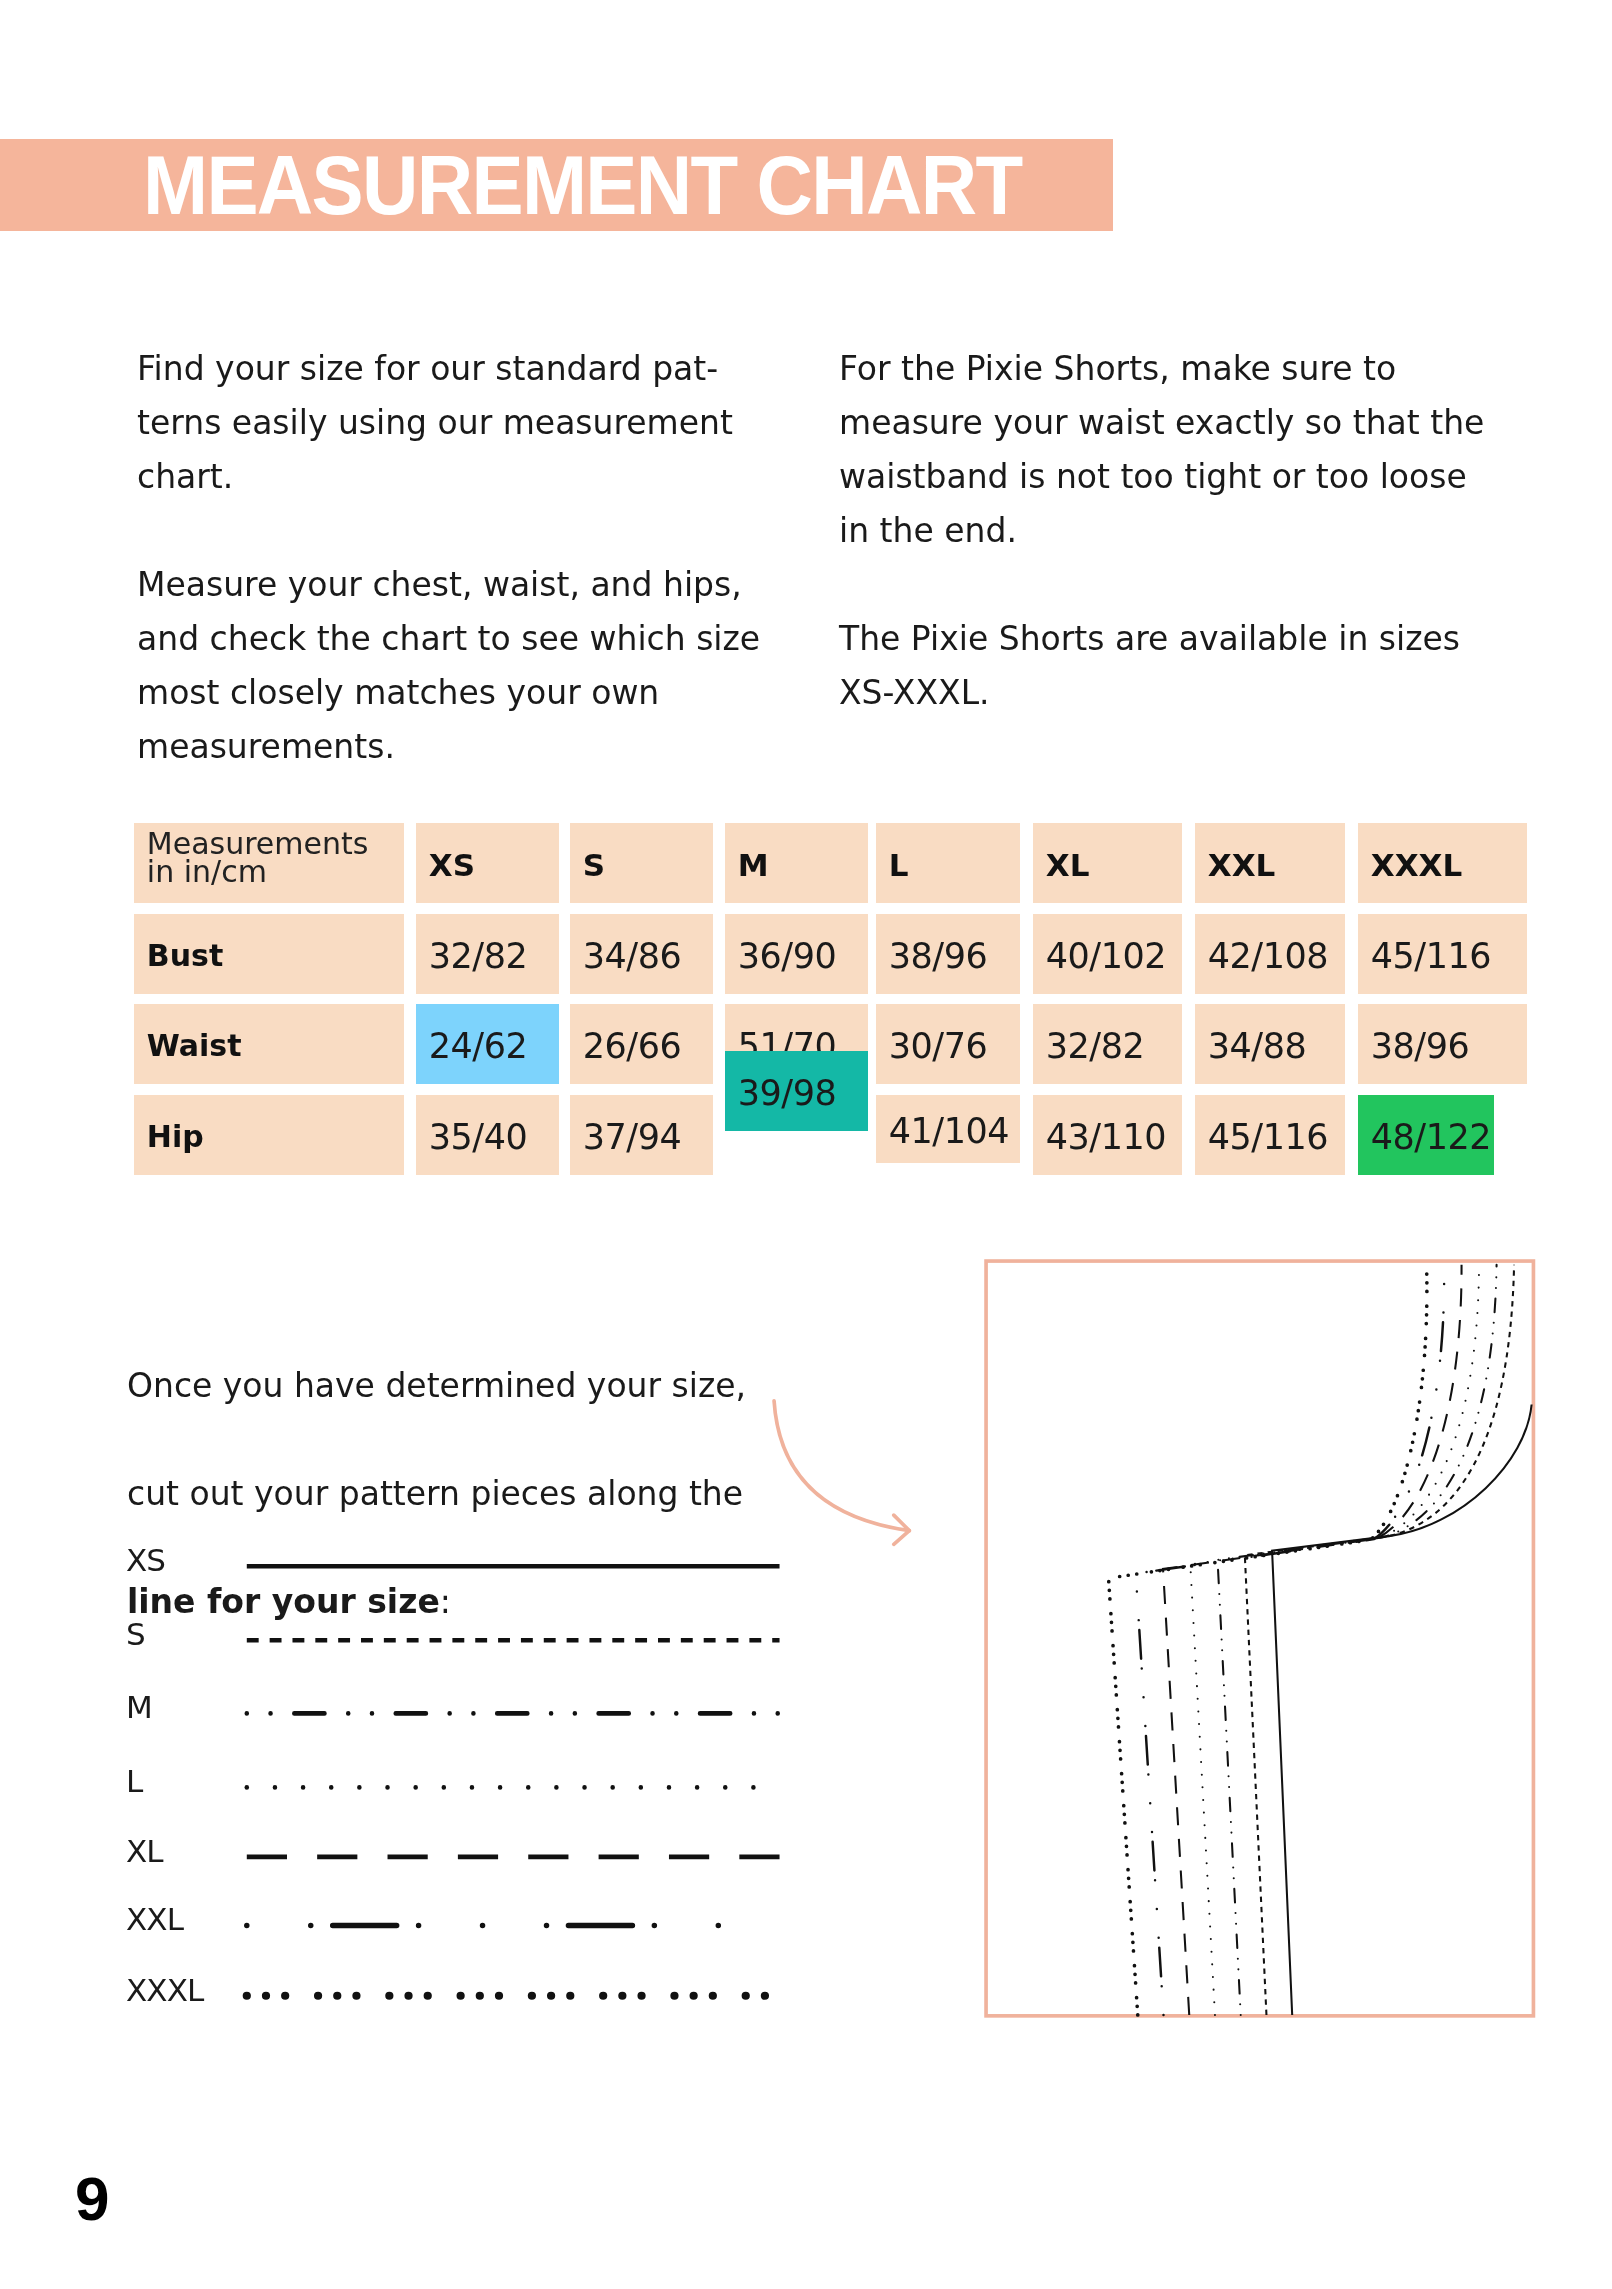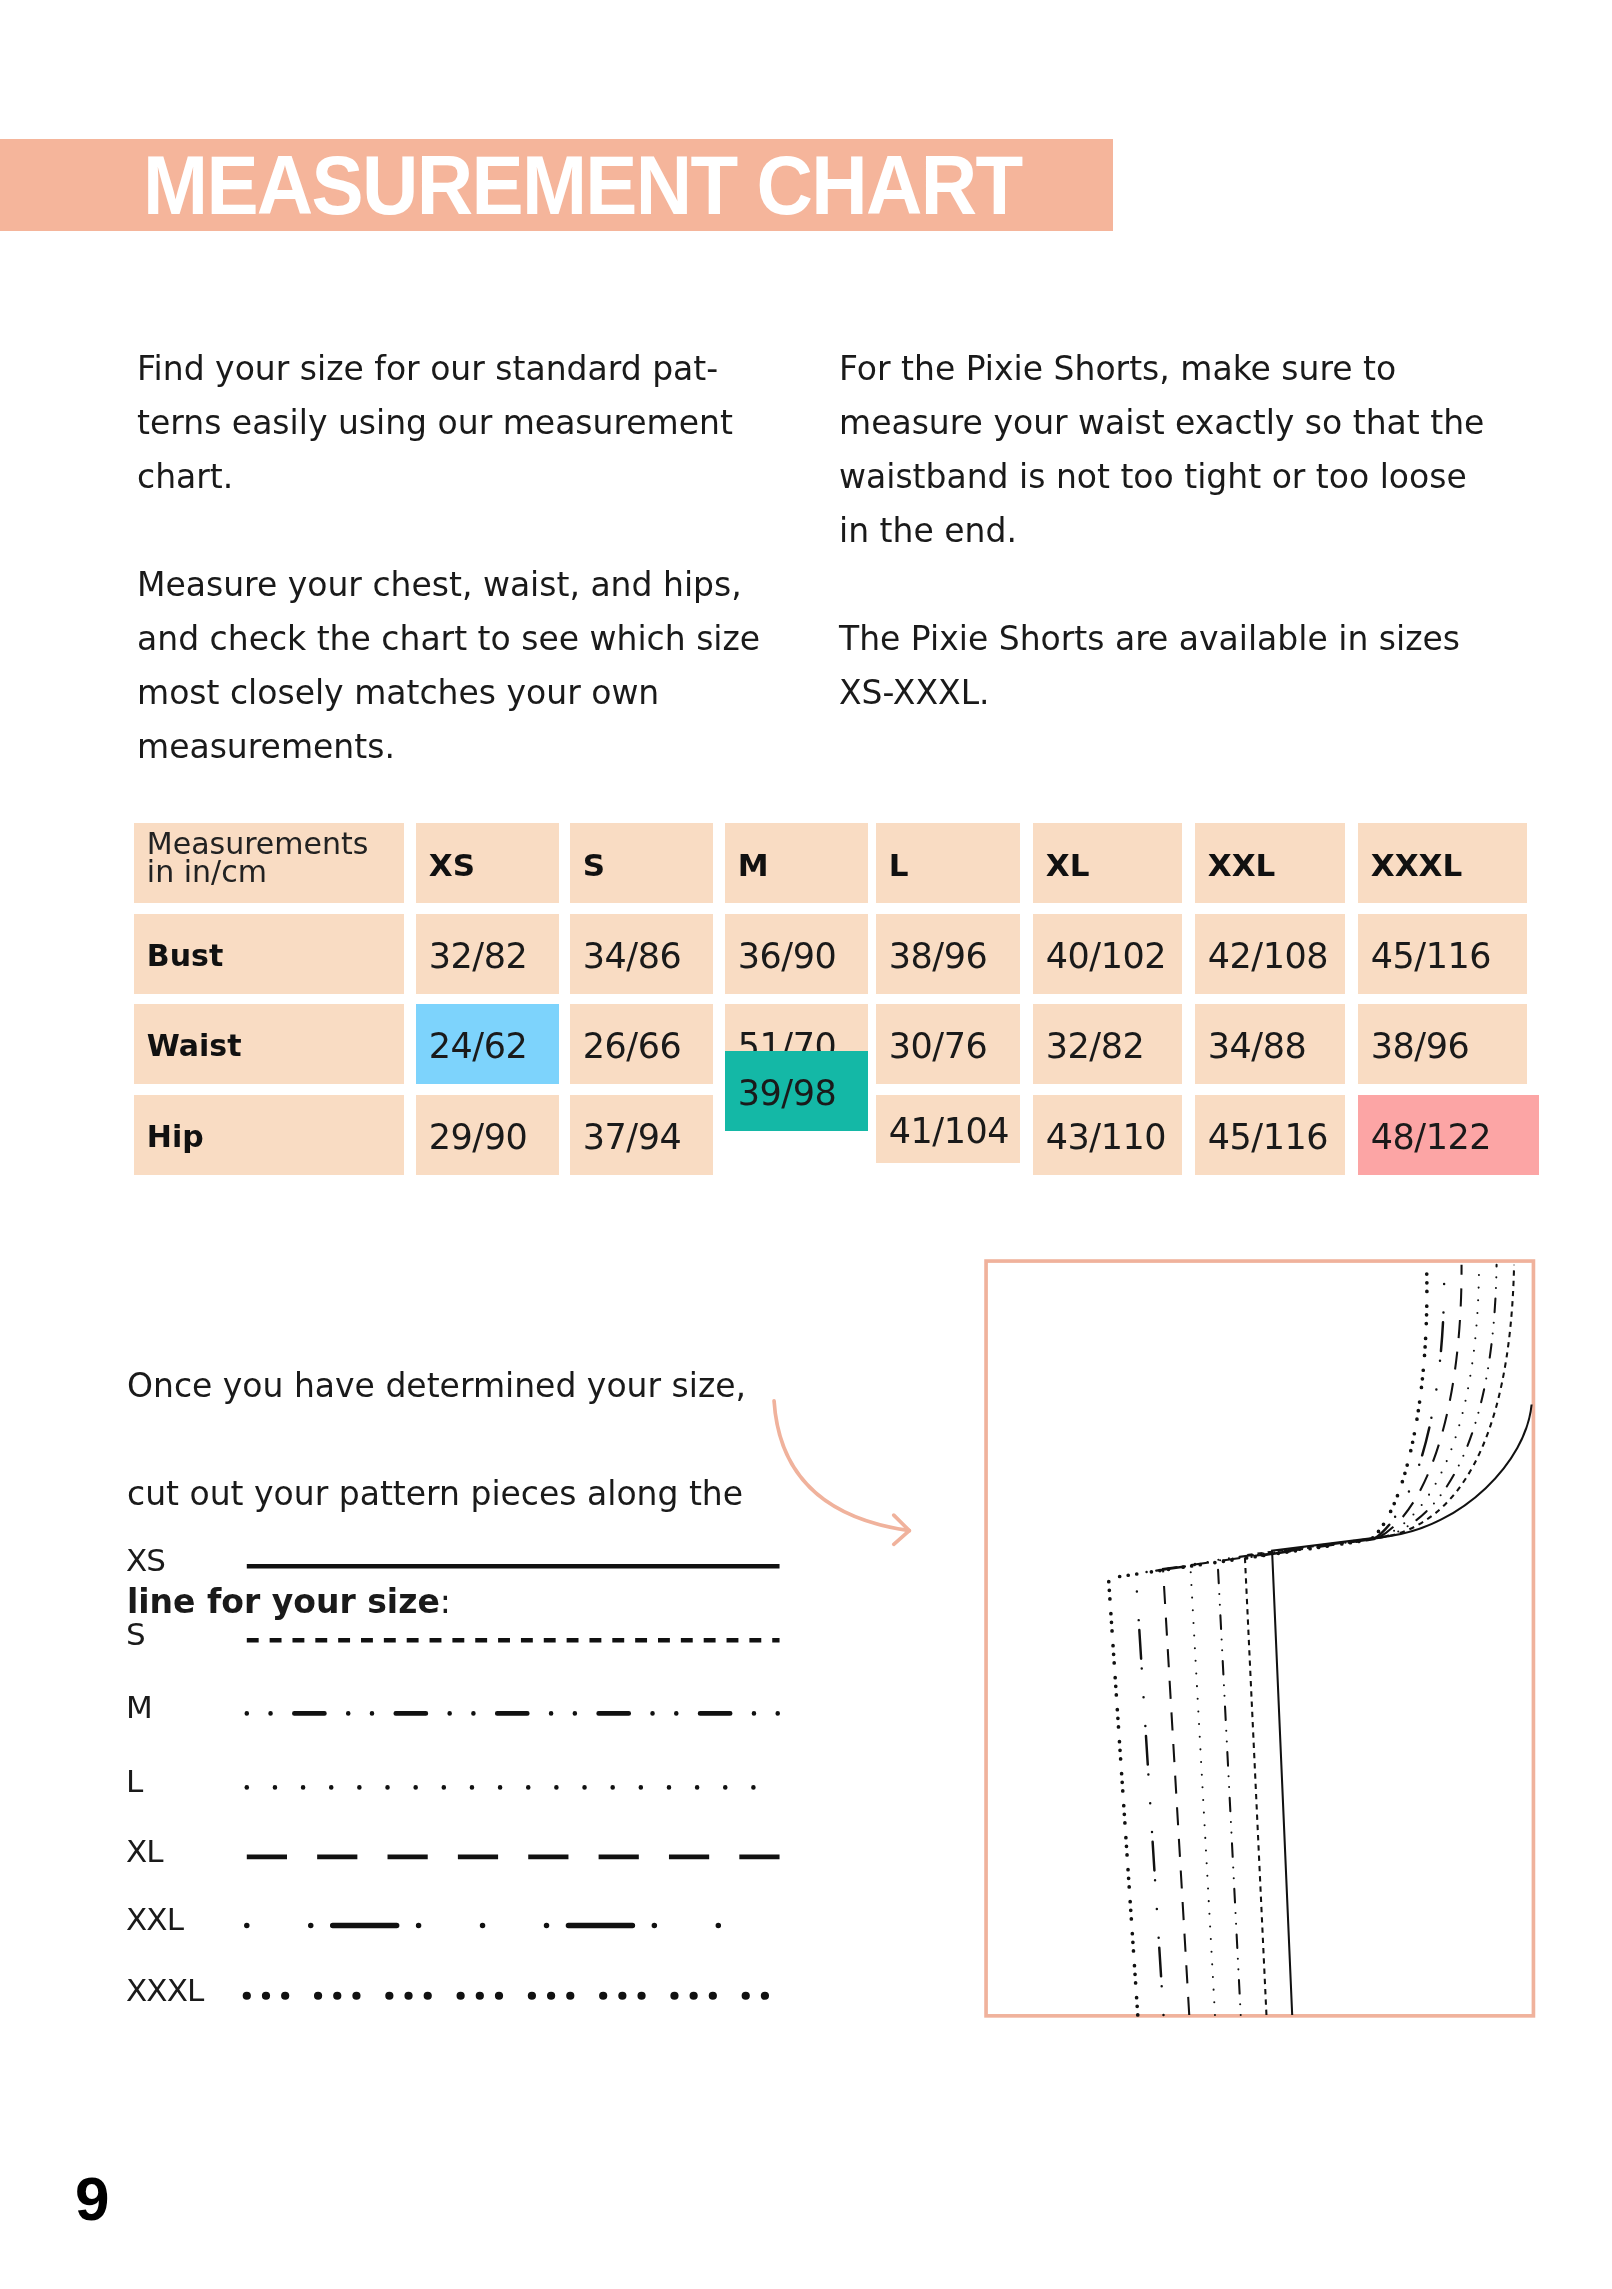--- a/index.html
+++ b/index.html
@@ -124,38 +124,38 @@
     <div class="cell" style="left: 1195px; top: 1004px; width: 150px; height: 80px; background: rgb(249, 220, 195);">
       <span class="val">34/88</span>
     </div>
     <div class="cell" style="left: 1358px; top: 1004px; width: 169px; height: 80px; background: rgb(249, 220, 195);">
       <span class="val">38/96</span>
     </div>
     <div class="cell" style="left: 134px; top: 1095px; width: 270px; height: 80px; background: rgb(249, 220, 195);">
       <span class="row-label">Hip</span>
     </div>
     <div class="cell" style="left: 416px; top: 1095px; width: 143px; height: 80px; background: rgb(249, 220, 195);">
-      <span class="val">29/90</span>
+      <span class="val">35/40</span>
     </div>
     <div class="cell" style="left: 570px; top: 1095px; width: 143px; height: 80px; background: rgb(249, 220, 195);">
       <span class="val">37/94</span>
     </div>
     <div class="cell" style="left: 725px; top: 1051px; width: 143px; height: 80px; background: #14b8a6;">
       <span class="val">39/98</span>
     </div>
     <div class="cell" style="left: 876px; top: 1095px; width: 144px; height: 68px; background: rgb(249, 220, 195);">
       <span class="val">41/104</span>
     </div>
     <div class="cell" style="left: 1033px; top: 1095px; width: 149px; height: 80px; background: rgb(249, 220, 195);">
       <span class="val">43/110</span>
     </div>
     <div class="cell" style="left: 1195px; top: 1095px; width: 150px; height: 80px; background: rgb(249, 220, 195);">
       <span class="val">45/116</span>
     </div>
-    <div class="cell" style="left: 1358px; top: 1095px; width: 181px; height: 80px; background: #fca5a5;">
+    <div class="cell" style="left: 1358px; top: 1095px; width: 136px; height: 80px; background: #22c55e;">
       <span class="val">48/122</span>
     </div>
   </div>
 
 <div id="cut-text" class="abs para">
   <span class="para-line">Once you have determined your size,</span>
   <span class="para-line">cut out your pattern pieces along the</span>
   <span class="para-line"><b>line for your size</b><span>:</span></span>
 </div>
 

